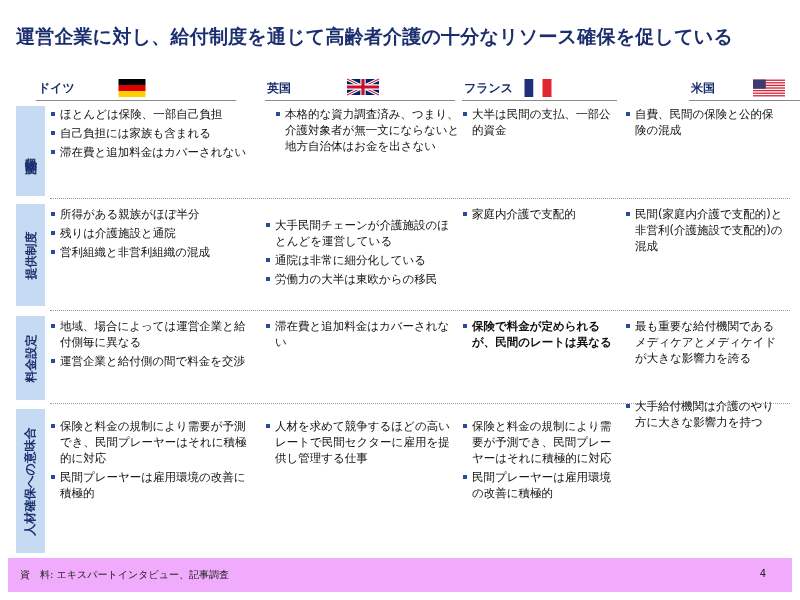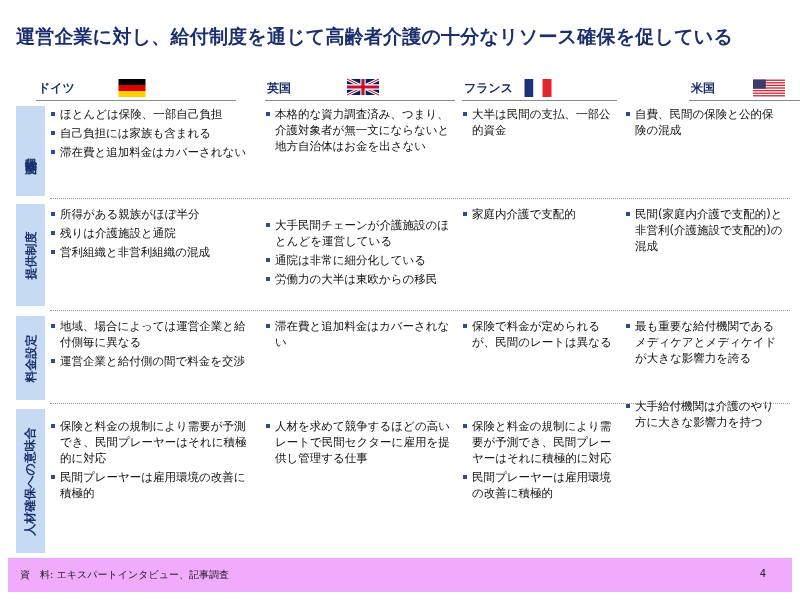--- a/index.html
+++ b/index.html
@@ -89,21 +89,21 @@
 <div class="sep" style="top:310px;"></div>
 <div class="sep" style="top:403px;"></div>
 
 <div class="cell" style="left:50px;top:106px;width:205px;">
   <ul>
     <li>ほとんどは保険、一部自己負担</li>
     <li>自己負担には家族も含まれる</li>
     <li>滞在費と追加料金はカバーされない</li>
   </ul>
 </div>
-<div class="cell" style="left:265px;top:106px;width:190px;">
+<div class="cell" style="left:275px;top:106px;width:190px;">
   <ul>
       <li>本格的な資力調査済み、つまり、介護対象者が無一文にならないと地方自治体はお金を出さない</li>
     </ul>
 </div>
 <div class="cell" style="left:462px;top:106px;width:155px;">
   <ul>
       <li>大半は民間の支払、一部公的資金</li>
     </ul>
 </div>
 <div class="cell" style="left:625px;top:106px;width:160px;">
@@ -141,21 +141,21 @@
   <ul>
     <li>地域、場合によっては運営企業と給付側毎に異なる</li>
     <li>運営企業と給付側の間で料金を交渉</li>
   </ul>
 </div>
 <div class="cell" style="left:265px;top:318px;width:190px;">
   <ul>
       <li>滞在費と追加料金はカバーされない</li>
     </ul>
 </div>
-<div class="cell" style="left:462px;top:318px;width:155px;">
+<div class="cell" style="left:462px;top:318px;width:155px;font-weight:bold;">
   <ul>
       <li>保険で料金が定められるが、民間のレートは異なる</li>
     </ul>
 </div>
 <div class="cell" style="left:625px;top:318px;width:160px;">
   <ul>
       <li>最も重要な給付機関であるメディケアとメディケイドが大きな影響力を誇る</li>
     </ul>
 </div>
 

